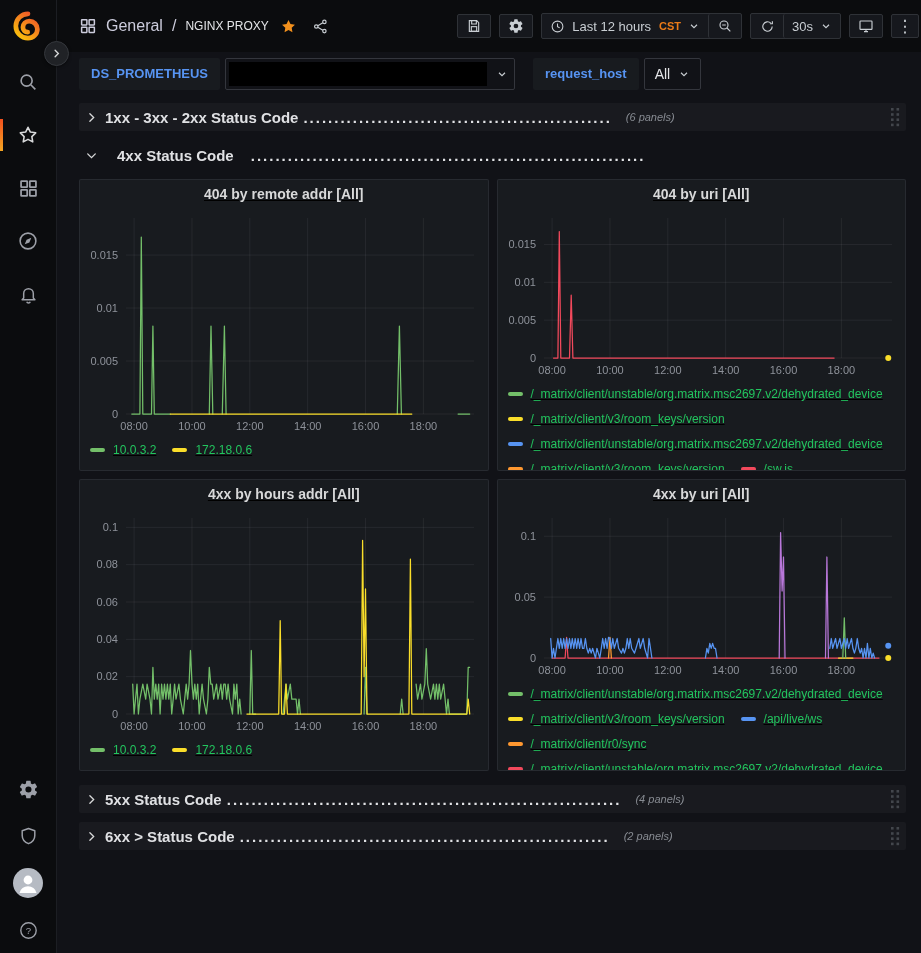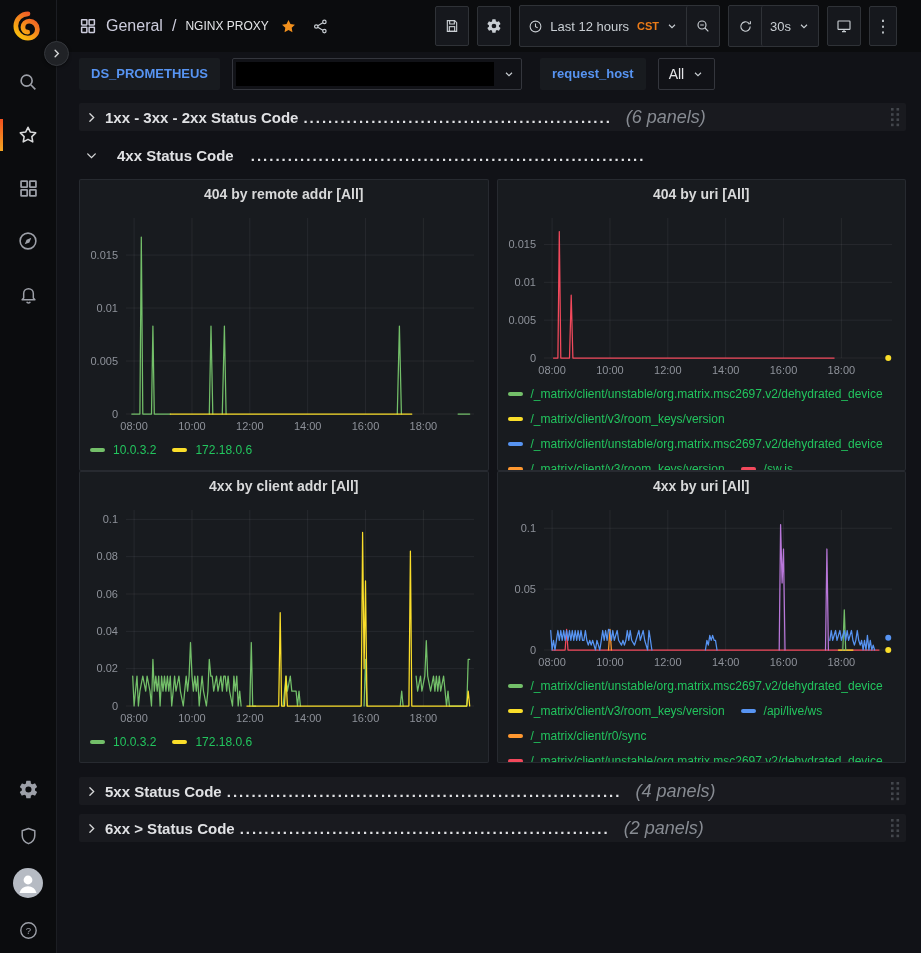--- a/index.html
+++ b/index.html
@@ -16,64 +16,64 @@
     color:#9da0a8;cursor:pointer;}
   .sitem.active{color:#d8d9da;}
   .sitem.active::before{content:"";position:absolute;left:0;top:-3px;bottom:-3px;width:3px;
     background:linear-gradient(#f2511e,#f5a623);}
   .avatar-circle{width:30px;height:30px;border-radius:50%;background:#b6bbc3;display:flex;
     align-items:center;justify-content:center;}
 
   
   .main{flex:1;min-width:0;display:flex;flex-direction:column;}
   .topbar{height:52px;flex:none;background:#0b0c0e;display:flex;align-items:center;
-    padding:0 24px 0 22px;}
+    padding:0 2px 0 22px;}
   .crumbs{display:flex;align-items:center;gap:9px;color:#c7ccd1;}
   .crumb-sec{font-size:16px;color:#ccccdc;cursor:pointer;}
   .crumb-sep{font-size:16px;color:#ccccdc;}
   .crumb-title{font-size:12px;color:#e4e5e8;cursor:pointer;}
   .toolbar{margin-left:auto;display:flex;gap:8px;align-items:center;}
-  .tbtn{height:40px;min-width:32px;padding:0 8px;display:inline-flex;align-items:center;
+  .tbtn{height:24px;min-width:32px;padding:0 8px;display:inline-flex;align-items:center;
     justify-content:center;gap:7px;background:#16181d;border:1px solid #2f3237;border-radius:2px;
     color:#c9ced3;font-size:13px;cursor:pointer;box-sizing:border-box;}
   .tgroup{display:flex;border:1px solid #2f3237;border-radius:2px;background:#16181d;}
   .tgroup .tbtn{border:none;background:transparent;}
   .tgroup .tbtn + .tbtn{border-left:1px solid #2f3237;}
   .tz{font-size:11px;font-weight:700;color:#eb7b18;margin-left:1px;}
   .kebab{font-size:17px;letter-spacing:0;min-width:28px;padding:0 4px;color:#c9ced3;}
 
   
   .submenu{height:43px;flex:none;display:flex;align-items:center;gap:18px;padding:0 15px 0 22px;
     background:#111217;}
-  .vargroup{display:flex;gap:12px;align-items:center;}
+  .vargroup{display:flex;gap:5px;align-items:center;}
   .varchip{height:32px;display:inline-flex;align-items:center;padding:0 12px;background:#181b1f;
     border-radius:2px;color:#5794f2;font-size:13px;font-weight:600;cursor:pointer;box-sizing:border-box;}
   .varselect{position:relative;width:290px;height:32px;background:#111217;border:1px solid #34363d;
     border-radius:2px;box-sizing:border-box;cursor:pointer;}
   .redacted{position:absolute;left:3px;top:3px;bottom:3px;right:27px;background:#000;}
   .varselect .chev{position:absolute;right:6px;top:50%;transform:translateY(-50%);color:#c9ced3;}
   .varall{height:32px;display:inline-flex;align-items:center;gap:8px;padding:0 10px;background:#111217;
     border:1px solid #34363d;border-radius:2px;color:#e4e5e8;font-size:14px;cursor:pointer;box-sizing:border-box;}
 
   
   .dash{flex:1;overflow:hidden;padding:0 15px 24px 22px;}
   .row-header{display:flex;align-items:center;height:28px;padding:0 5px 0 6px;cursor:pointer;}
   .row-header.collapsed{background:rgba(204,204,220,0.045);border-radius:2px;}
   .row-chev{display:flex;color:#d8d9da;margin-right:7px;flex:none;}
   .row-title{font-size:15px;font-weight:700;color:#e0e1e4;white-space:nowrap;}
   .row-dots{font-size:15px;font-weight:700;color:#e0e1e4;letter-spacing:2px;margin-left:5px;
     white-space:nowrap;overflow:hidden;}
-  .row-count{margin-left:14px;font-size:18px;font-style:italic;color:#878b92;white-space:nowrap;}
+  .row-count{margin-left:14px;font-size:11px;font-style:italic;color:#878b92;white-space:nowrap;}
   .row-handle{margin-left:auto;color:#43464c;display:flex;flex:none;cursor:grab;}
   .rh-1{margin-top:8px;margin-bottom:10px;}
   .rh-2{margin:0 0 10px;gap:12px;}
   .rh-3{margin-top:14px;}
   .rh-4{margin-top:9px;margin-bottom:8px;}
 
-  .panel-row{display:flex;gap:8px;margin-bottom:0;}
+  .panel-row{display:flex;gap:8px;margin-bottom:8px;text-decoration:underline;}
   .panel{flex:1 1 0;min-width:0;height:292px;background:#181b1f;border:1px solid rgba(204,204,220,0.09);
     border-radius:2px;display:flex;flex-direction:column;overflow:hidden;box-sizing:border-box;}
   .panel-title{height:28px;flex:none;display:flex;align-items:center;justify-content:center;
     font-size:14px;font-weight:600;color:#d8d9da;cursor:pointer;white-space:nowrap;}
   .chart{flex:none;height:228px;cursor:crosshair;}
   .panel--wide-legend .chart{height:172px;}
   .legend{padding:1px 10px 4px;overflow:hidden;}
   .legend-row{display:flex;gap:16px;height:25px;align-items:center;white-space:nowrap;overflow:hidden;}
   .legend-item{display:inline-flex;align-items:center;gap:8px;font-size:12px;color:#22c55e;cursor:pointer;}
   .legend-marker{width:15px;height:4px;border-radius:2px;flex:none;}
@@ -446,21 +446,21 @@
                   <span class="legend-marker" style="background: rgb(242, 73, 92);"></span>
                   <span>/sw.js</span>
                 </span>
               </div>
             </div>
         </section>
       </div>
 
       <div class="panel-row">
         <section class="panel">
-          <div class="panel-title">4xx by client addr [All]</div>
+          <div class="panel-title">4xx by hours addr [All]</div>
           <div class="chart">
               <svg width="408" height="228" viewBox="0 0 408 228">
                 <line x1="46" x2="394" y1="206" y2="206" stroke="rgba(204,204,220,0.08)" stroke-width="1"></line>
                 <text x="38" y="209.5" text-anchor="end" font-size="11" fill="#8e929a" font-family="Liberation Sans">0</text>
                 <line x1="46" x2="394" y1="168.66666666666666" y2="168.66666666666666" stroke="rgba(204,204,220,0.08)" stroke-width="1"></line>
                 <text x="38" y="172.16666666666666" text-anchor="end" font-size="11" fill="#8e929a" font-family="Liberation Sans">0.02</text>
                 <line x1="46" x2="394" y1="131.33333333333334" y2="131.33333333333334" stroke="rgba(204,204,220,0.08)" stroke-width="1"></line>
                 <text x="38" y="134.83333333333334" text-anchor="end" font-size="11" fill="#8e929a" font-family="Liberation Sans">0.04</text>
                 <line x1="46" x2="394" y1="94" y2="94" stroke="rgba(204,204,220,0.08)" stroke-width="1"></line>
                 <text x="38" y="97.5" text-anchor="end" font-size="11" fill="#8e929a" font-family="Liberation Sans">0.06</text>

